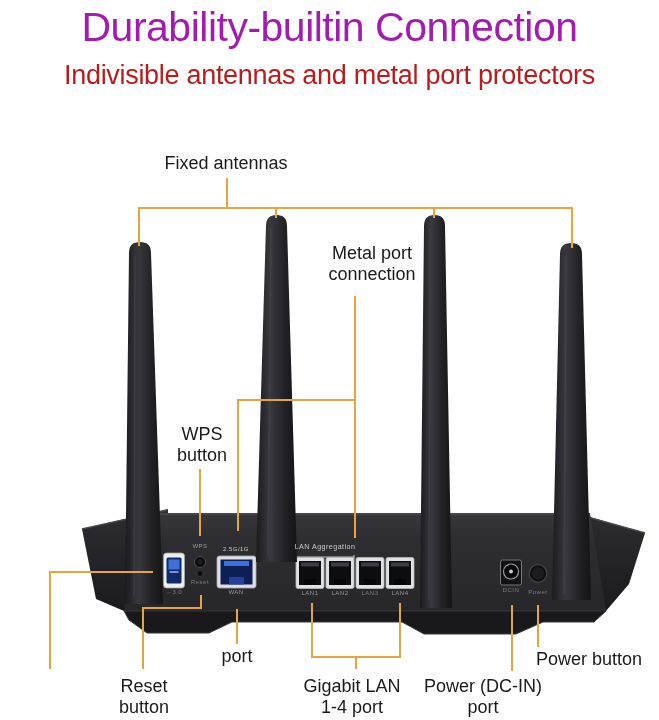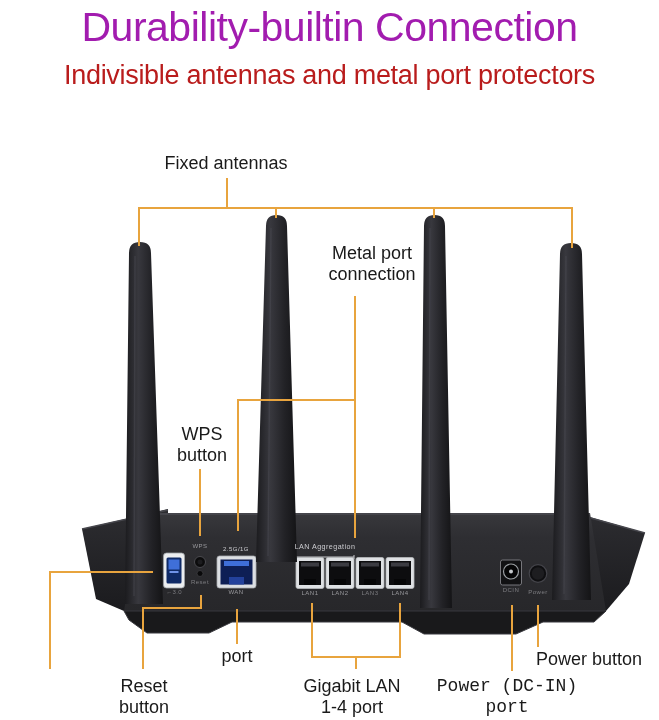--- a/index.html
+++ b/index.html
@@ -171,21 +171,21 @@
 
   <div class="callout-label" style="left:237px;top:646px;">
     <div>port</div>
   </div>
 
   <div class="callout-label" style="left:352px;top:676px;">
     <div>Gigabit LAN</div>
     <div>1-4 port</div>
   </div>
 
-  <div class="callout-label" style="left:507px;top:676px;font-family:Liberation Mono, monospace;">
+  <div class="callout-label" style="left:483px;top:676px;">
     <div>Power (DC-IN)</div>
     <div>port</div>
   </div>
 
   <div class="callout-label" style="left:581px;top:649px;margin-left:8px;">
     <div>Power button</div>
   </div>
 
   <div class="micro" style="left:200px;top:546px;">WPS</div>
   <div class="micro dim" style="left:200px;top:582px;">Reset</div>

